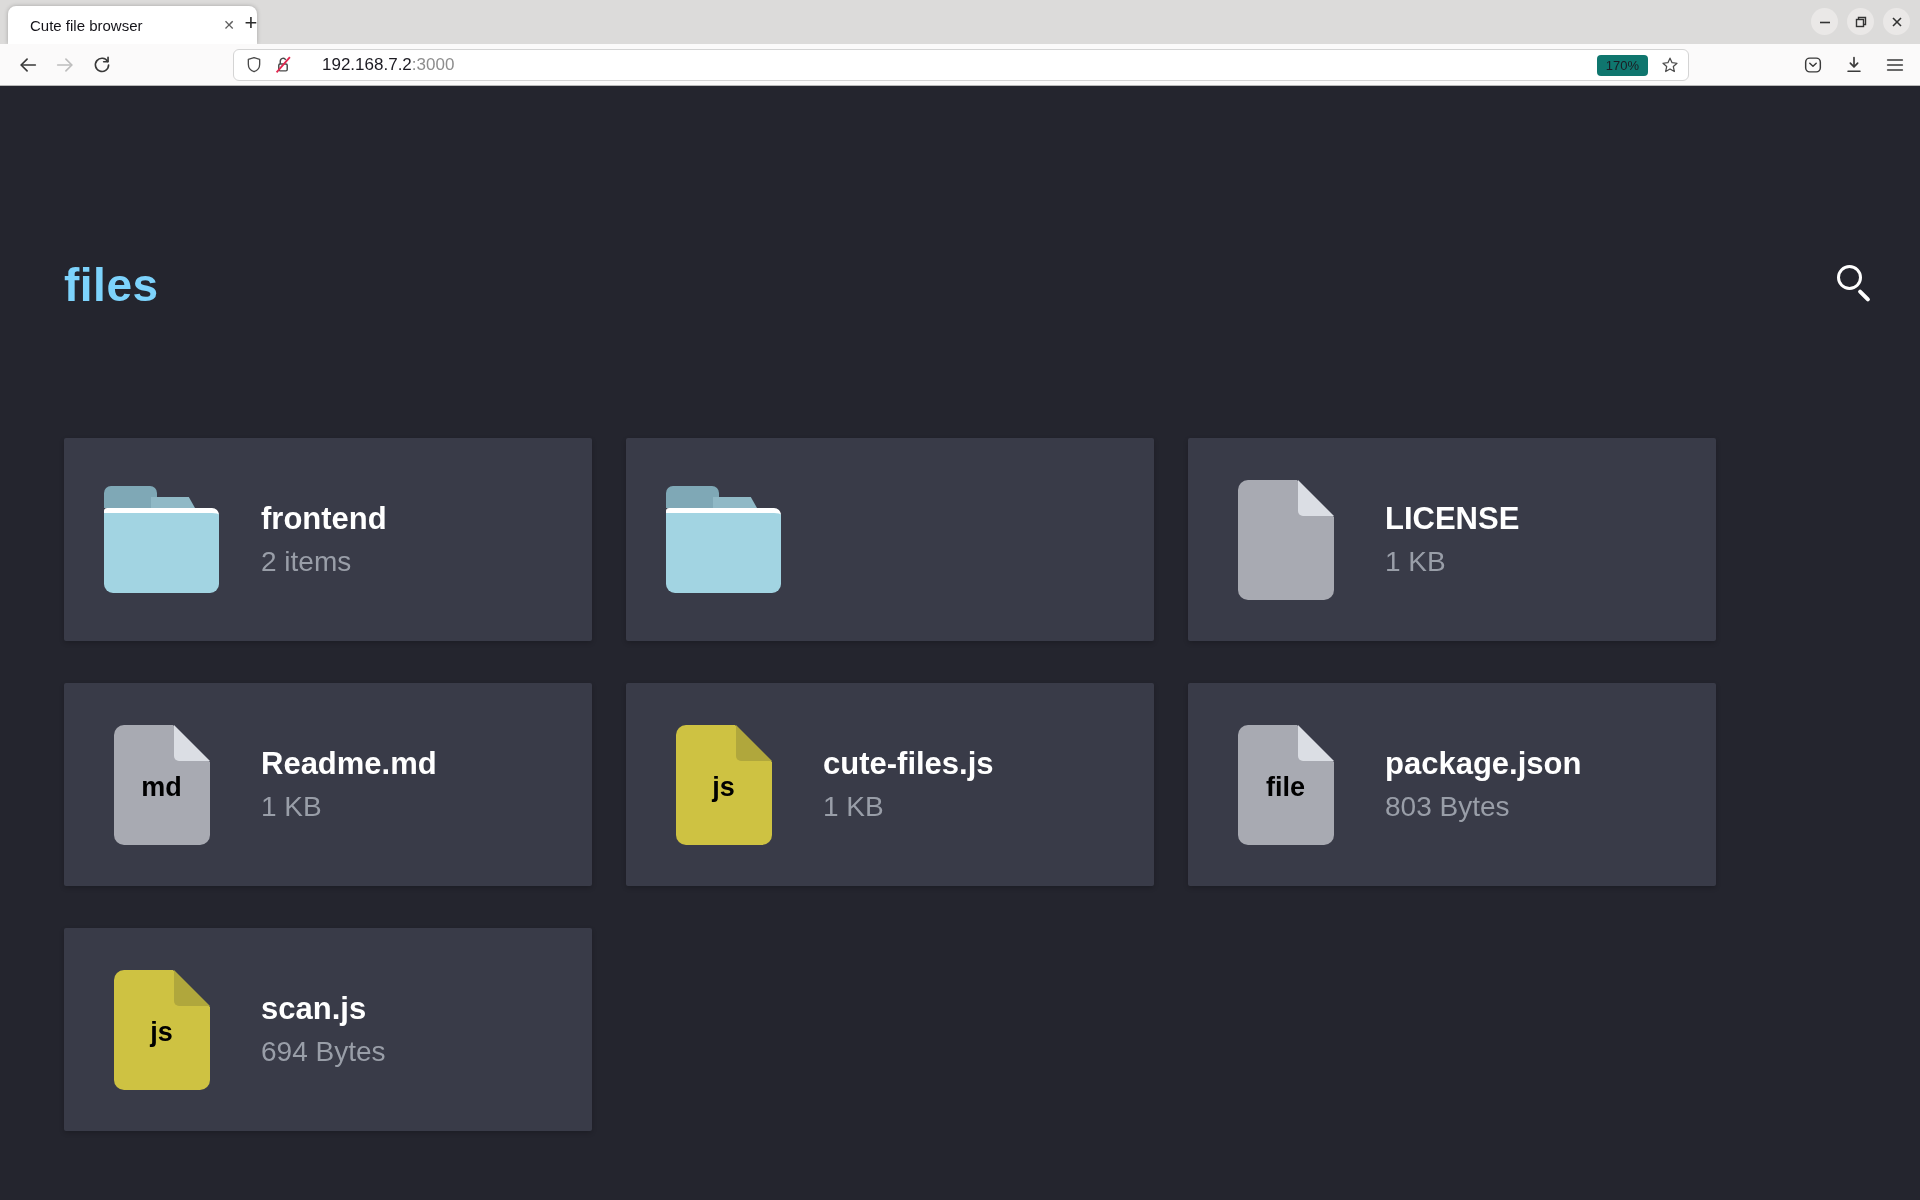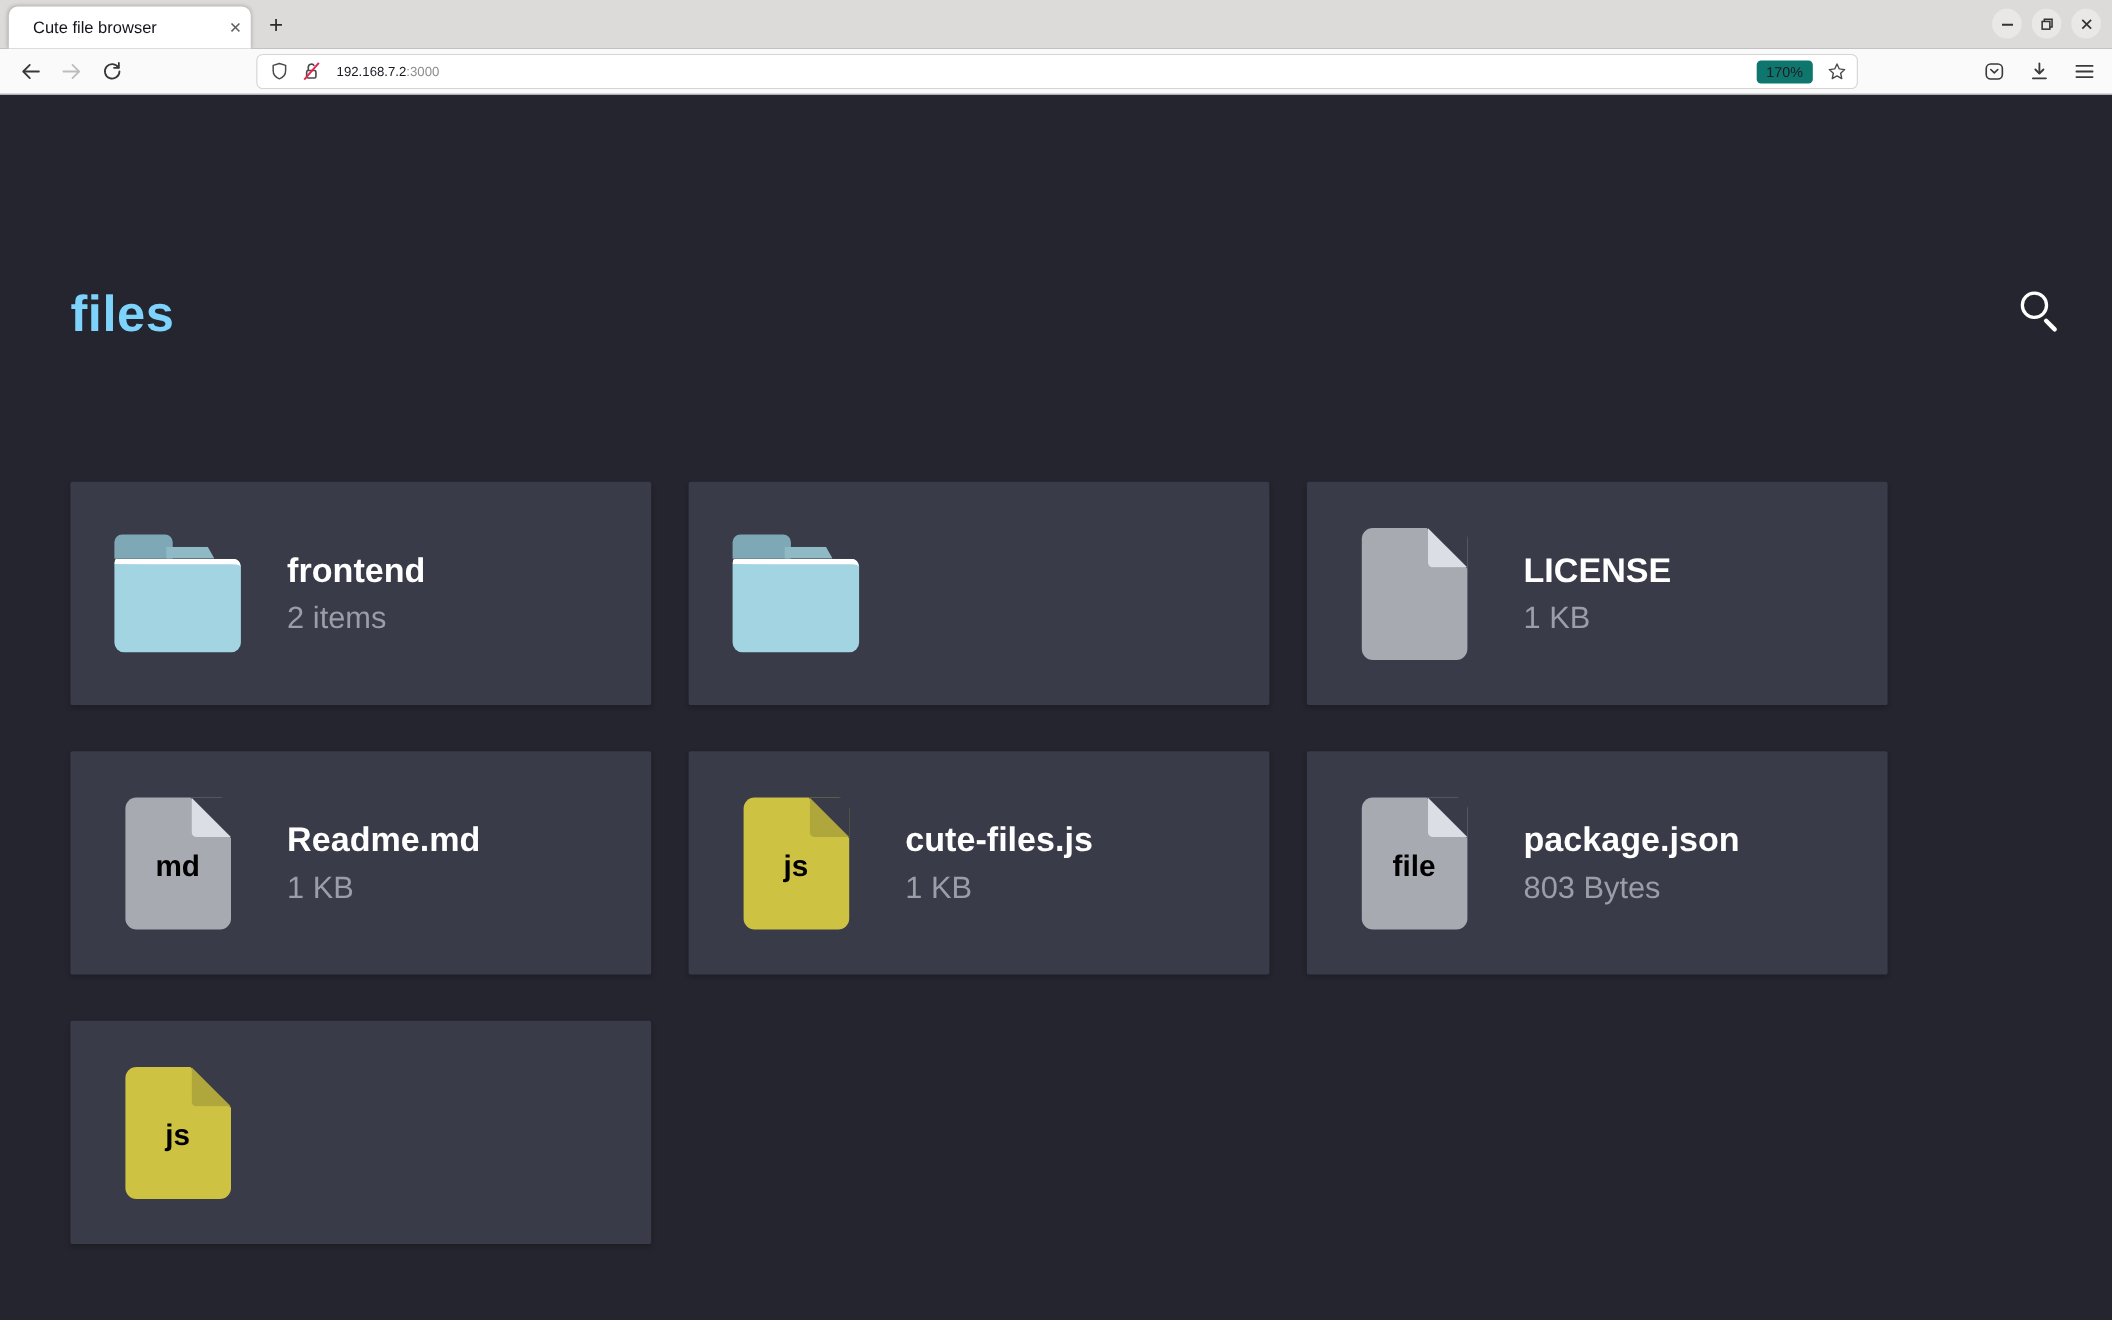--- a/index.html
+++ b/index.html
@@ -1,38 +1,38 @@
 <!DOCTYPE html>
 <html><head>
 <meta charset="utf-8">
 <style>
   * { margin:0; padding:0; box-sizing:border-box; }
   html,body { width:1920px; height:1200px; overflow:hidden; }
   body { font-family:"Liberation Sans", sans-serif; background:#24252e; }
 
   
   .tabbar { position:relative; height:44px; background:#dcdbda; }
-  .tab { position:absolute; left:8px; top:6px; width:220px; height:38px; background:#ffffff;
-         border-radius:8px 8px 0 0; display:flex; align-items:center; padding:0 8px 0 22px;
+  .tab { position:absolute; left:8px; top:6px; width:249px; height:38px; background:#ffffff;
+         border-radius:8px 8px 0 0; display:flex; align-items:center; padding:0 22px 0 22px;
          font-size:15px; color:#15141a; box-shadow:0 0 4px rgba(0,0,0,.25); }
   .tab-title { flex:1; white-space:nowrap; overflow:hidden; }
   .tab-close { color:#5f5f5f; font-size:14px; margin-left:8px; line-height:1; }
   .newtab { position:absolute; left:236px; top:8px; width:30px; height:30px; border-radius:4px;
             display:flex; align-items:center; justify-content:center; font-size:22px; color:#2b2b2b; }
   .winctrls { position:absolute; right:10px; top:8px; display:flex; gap:9px; }
   .wbtn { width:27px; height:27px; border-radius:50%; background:#eae8e7; display:flex;
           align-items:center; justify-content:center; color:#333; }
 
   .toolbar { position:relative; height:42px; background:#fbfafa; border-bottom:1px solid #b9b9b9;
              display:flex; align-items:center; padding-left:12px; }
   .navbtn { width:32px; height:32px; display:flex; align-items:center; justify-content:center; margin-right:5px; }
   .urlbar { position:absolute; left:233px; top:5px; width:1456px; height:32px; background:#ffffff;
             border:1px solid #d4d4d4; border-radius:6px; display:flex; align-items:center; padding:0 8px 0 10px; }
   .urlbar .sec-icons { display:flex; align-items:center; gap:8px; }
-  .url-text { font-size:12px; color:#1c1b22; margin-left:12px; flex:1; }
+  .url-text { font-size:17px; color:#1c1b22; margin-left:28px; flex:1; }
   .url-port { color:#8d8d8d; }
   .zoom-badge { background:#0f766e; color:#1c1b22; font-size:13px; padding:3px 9px; border-radius:4px; margin-right:12px; }
   .right-icons { position:absolute; right:14px; top:5px; height:32px; display:flex; align-items:center; gap:19px; }
 
   svg.ic { display:block; }
 
   
   .page { height:1113px; }
   .page-header { display:flex; justify-content:space-between; align-items:center;
                  margin:0 44px 0 64px; padding-top:172px; }
@@ -245,16 +245,20 @@
         <div class="fmeta">803 Bytes</div>
       </div>
     </div>
 
     <div class="card">
       <span class="icon-slot">
           <span class="doc yellow">
             <span class="doc-label">js</span>
           </span>
         </span>
+      <div class="info">
+        <div class="fname">scan.js</div>
+        <div class="fmeta">694 Bytes</div>
+      </div>
     </div>
 
   </div>
 </div>
 
 </body></html>

